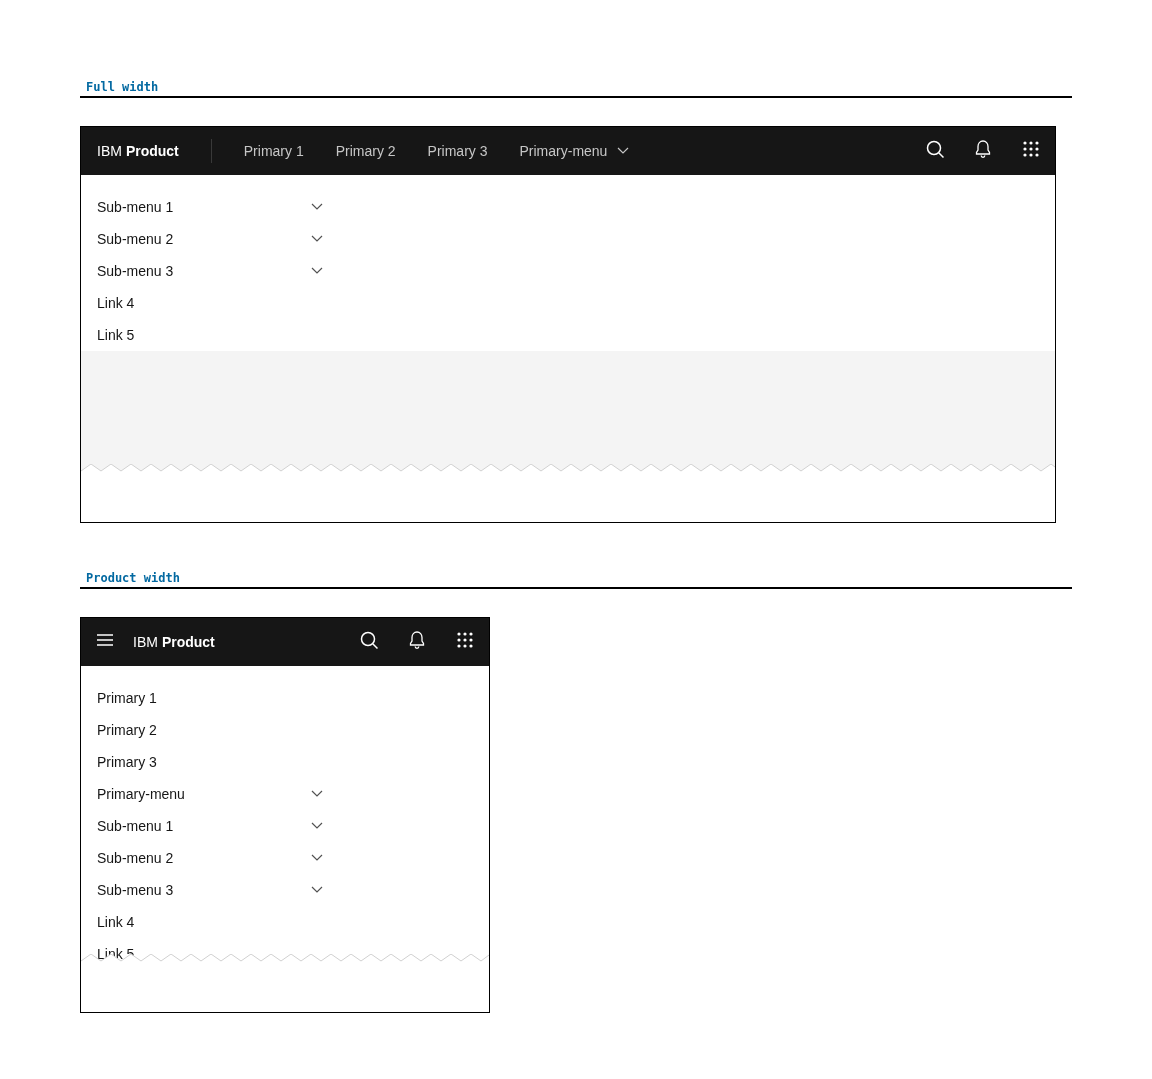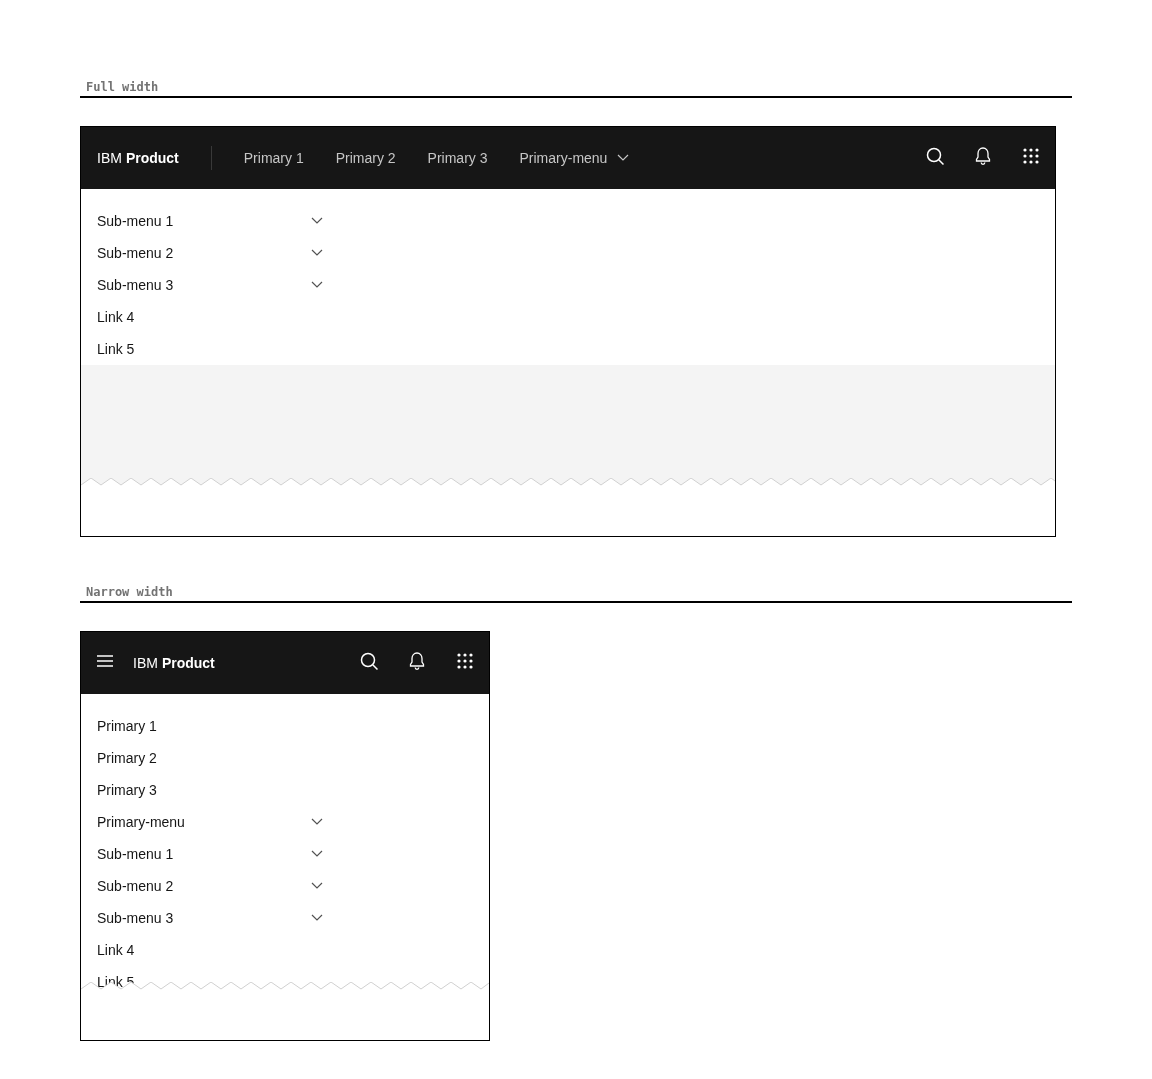--- a/index.html
+++ b/index.html
@@ -6,41 +6,41 @@
 body {
   font-family: -apple-system, BlinkMacSystemFont, "Segoe UI", Helvetica, Arial, sans-serif;
   background: #ffffff;
   padding: 80px;
   width: 1152px;
 }
 .section-label {
   font-family: ui-monospace, "SF Mono", Menlo, Consolas, monospace;
   font-size: 12px;
   font-weight: 600;
-  color: #737373;
+  color: #0369a1;
   margin-bottom: 2px;
   padding-left: 6px;
 }
 .section-rule {
   height: 0;
   border-bottom: 2px solid #000;
   margin-bottom: 28px;
 }
 .frame {
   position: relative;
   border: 1px solid #000;
   margin-bottom: 48px;
   background: #fff;
 }
 .frame-wide { width: 976px; }
 .frame-narrow { width: 410px; }
 
 .header {
   background: #161616;
-  height: 62px;
+  height: 48px;
   display: flex;
   align-items: center;
   position: relative;
 }
 .hamburger-btn {
   width: 48px;
   height: 48px;
   display: flex;
   align-items: center;
   justify-content: center;
@@ -249,21 +249,21 @@
     <div class="zigzag">
       <svg viewBox="0 0 974 14" preserveAspectRatio="none">
         <path d="M0 14 L0 7 L10 0 L20 7 L30 0 L40 7 L50 0 L60 7 L70 0 L80 7 L90 0 L100 7 L110 0 L120 7 L130 0 L140 7 L150 0 L160 7 L170 0 L180 7 L190 0 L200 7 L210 0 L220 7 L230 0 L240 7 L250 0 L260 7 L270 0 L280 7 L290 0 L300 7 L310 0 L320 7 L330 0 L340 7 L350 0 L360 7 L370 0 L380 7 L390 0 L400 7 L410 0 L420 7 L430 0 L440 7 L450 0 L460 7 L470 0 L480 7 L490 0 L500 7 L510 0 L520 7 L530 0 L540 7 L550 0 L560 7 L570 0 L580 7 L590 0 L600 7 L610 0 L620 7 L630 0 L640 7 L650 0 L660 7 L670 0 L680 7 L690 0 L700 7 L710 0 L720 7 L730 0 L740 7 L750 0 L760 7 L770 0 L780 7 L790 0 L800 7 L810 0 L820 7 L830 0 L840 7 L850 0 L860 7 L870 0 L880 7 L890 0 L900 7 L910 0 L920 7 L930 0 L940 7 L950 0 L960 7 L970 0 L974 3 L974 14 Z" fill="#fff"></path>
         <path d="M0 7 L10 0 L20 7 L30 0 L40 7 L50 0 L60 7 L70 0 L80 7 L90 0 L100 7 L110 0 L120 7 L130 0 L140 7 L150 0 L160 7 L170 0 L180 7 L190 0 L200 7 L210 0 L220 7 L230 0 L240 7 L250 0 L260 7 L270 0 L280 7 L290 0 L300 7 L310 0 L320 7 L330 0 L340 7 L350 0 L360 7 L370 0 L380 7 L390 0 L400 7 L410 0 L420 7 L430 0 L440 7 L450 0 L460 7 L470 0 L480 7 L490 0 L500 7 L510 0 L520 7 L530 0 L540 7 L550 0 L560 7 L570 0 L580 7 L590 0 L600 7 L610 0 L620 7 L630 0 L640 7 L650 0 L660 7 L670 0 L680 7 L690 0 L700 7 L710 0 L720 7 L730 0 L740 7 L750 0 L760 7 L770 0 L780 7 L790 0 L800 7 L810 0 L820 7 L830 0 L840 7 L850 0 L860 7 L870 0 L880 7 L890 0 L900 7 L910 0 L920 7 L930 0 L940 7 L950 0 L960 7 L970 0 L974 3" fill="none" stroke="#d0d0d0" stroke-width="1"></path>
       </svg>
     </div>
   </div>
   <div class="bottom-pad"></div>
 </div>
 
-<div class="section-label">Narrow width</div>
+<div class="section-label">Product width</div>
 <div class="section-rule"></div>
 
 <div class="frame frame-narrow">
   <div class="header">
     <div class="hamburger-btn">
       <span><svg width="20" height="20" viewBox="0 0 20 20">
             <use href="#ico-hamburger"></use>
           </svg></span>
     </div>
     <div class="brand">

